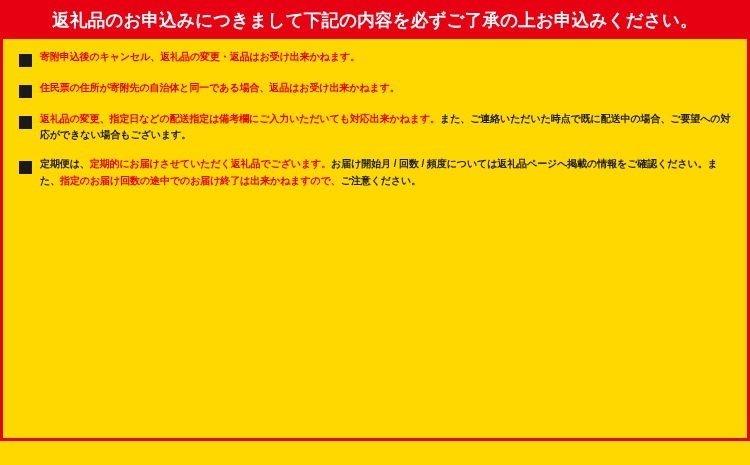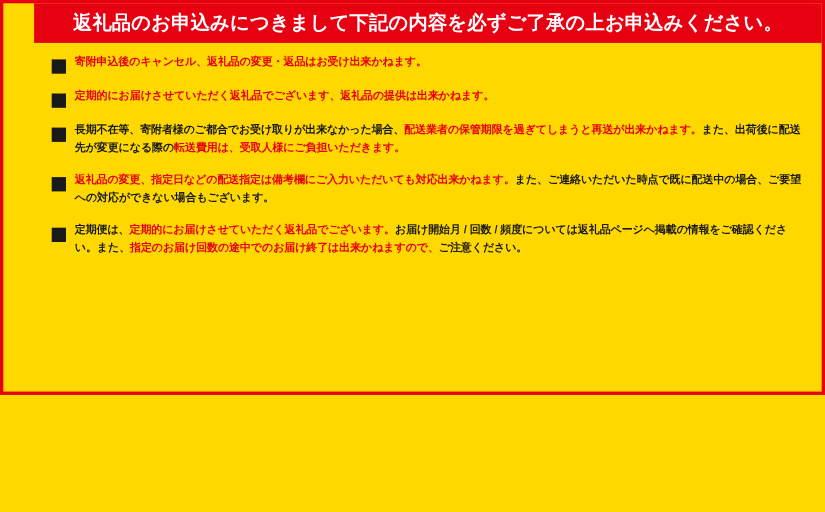--- a/index.html
+++ b/index.html
@@ -8,26 +8,25 @@
   }
   body {
     width: 750px;
     height: 465px;
     background: #ffd800;
     font-family: "Liberation Sans", sans-serif;
     overflow: hidden;
   }
   .notice {
     width: 750px;
-    height: 359px;
+    height: 441px;
     box-sizing: border-box;
     border: 3px solid #e60012;
     background: #ffd800;
     position: relative;
-    padding-left: 28px;
   }
   .notice-header {
     background: #e60012;
     color: #ffffff;
     font-weight: bold;
     font-size: 17.5px;
     line-height: 1.2;
     text-align: center;
     padding: 7px 4px 8px 4px;
     letter-spacing: 0.2px;
@@ -65,25 +64,21 @@
 
 <div class="notice">
   <div class="notice-header">返礼品のお申込みにつきまして下記の内容を必ずご了承の上お申込みください。</div>
   <div class="notice-body">
       <div class="item">
         <span class="bullet"></span>
         <div class="item-text"><span class="red">寄附申込後のキャンセル、返礼品の変更・返品はお受け出来かねます。</span></div>
       </div>
       <div class="item">
         <span class="bullet"></span>
-        <div class="item-text"><span class="red">定期的にお届けさせていただく返礼品でございます、返礼品の提供は出来かねます。</span></div>
-      </div>
-      <div class="item">
-        <span class="bullet"></span>
-        <div class="item-text"><span>長期不在等、寄附者様のご都合でお受け取りが出来なかった場合、</span><span class="red">配送業者の保管期限を過ぎてしまうと再送が出来かねます。</span><span>また、出荷後に配送先が変更になる際の</span><span class="red">転送費用は、受取人様にご負担いただきます。</span></div>
+        <div class="item-text"><span class="red">住民票の住所が寄附先の自治体と同一である場合、返品はお受け出来かねます。</span></div>
       </div>
       <div class="item">
         <span class="bullet"></span>
         <div class="item-text"><span class="red">返礼品の変更、指定日などの配送指定は備考欄にご入力いただいても対応出来かねます。</span><span>また、ご連絡いただいた時点で既に配送中の場合、ご要望への対応ができない場合もございます。</span></div>
       </div>
       <div class="item">
         <span class="bullet"></span>
         <div class="item-text"><span>定期便は、</span><span class="red">定期的にお届けさせていただく返礼品でございます。</span><span>お届け開始月 / 回数 / 頻度については返礼品ページへ掲載の情報をご確認ください。また、</span><span class="red">指定のお届け回数の途中でのお届け終了は出来かねますので、</span><span>ご注意ください。</span></div>
       </div>
     </div>

